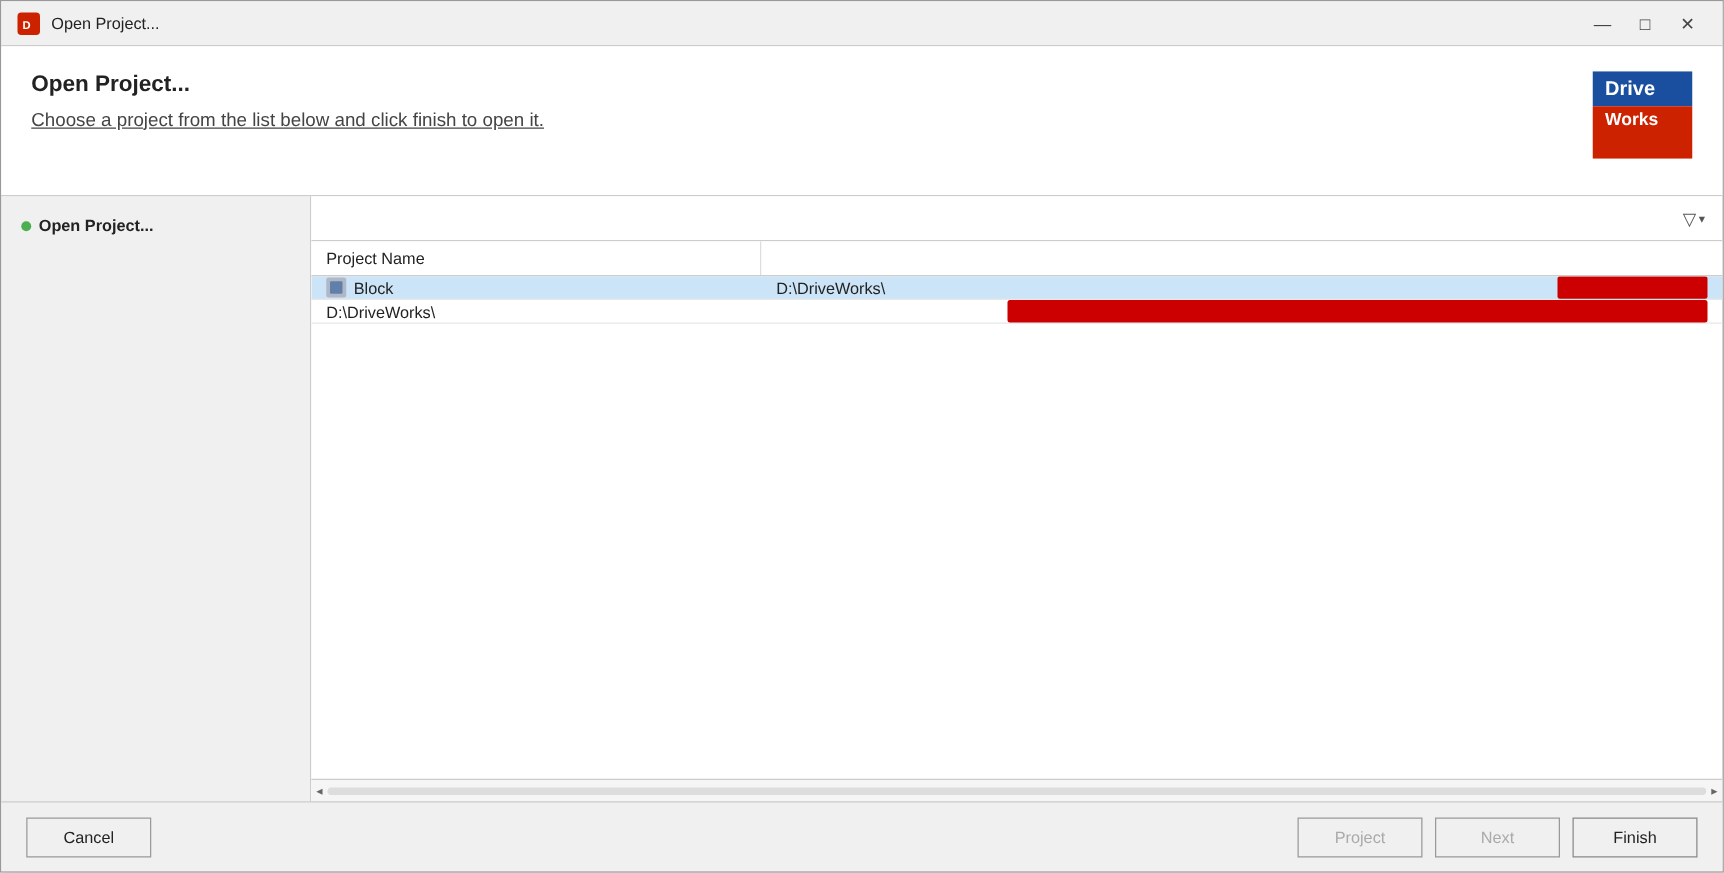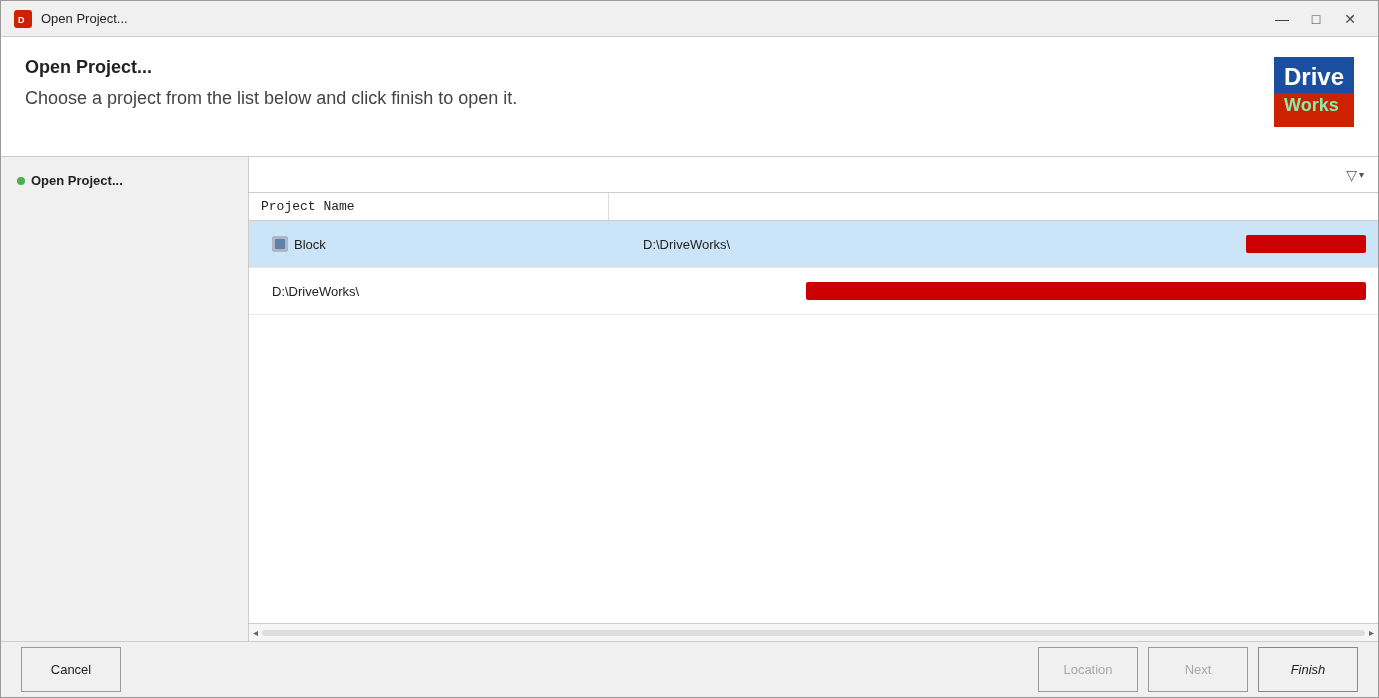--- a/index.html
+++ b/index.html
@@ -84,42 +84,43 @@
       min-height: 120px;
     }
     .header-text {}
     .header-title {
       font-size: 18px;
       font-weight: bold;
       color: #222;
       margin-bottom: 10px;
     }
     .header-subtitle {
-      font-size: 18px;
+      font-size: 15px;
       color: #444;
+      text-decoration: underline;
     }
     .driveworks-logo {
       width: 80px;
       height: 70px;
       display: flex;
       flex-direction: column;
       overflow: hidden;
     }
     .logo-top {
       background: #1a4fa0;
       color: white;
-      font-size: 24px;
+      font-size: 16px;
       font-weight: bold;
       padding: 6px 10px 2px 10px;
       flex: 1;
     }
     .logo-bottom {
       background: #cc2200;
-      color: #86efac;
-      font-size: 18px;
+      color: #ffffff;
+      font-size: 14px;
       font-weight: bold;
       padding: 2px 10px 20px 10px;
       flex: 1;
     }
 
     
     .main-content {
       flex: 1;
       display: flex;
       overflow: hidden;
@@ -196,47 +197,45 @@
       overflow-y: auto;
       overflow-x: hidden;
     }
     .table-header {
       display: flex;
       background: white;
       border-bottom: 1px solid #ccc;
       position: sticky;
       top: 0;
       z-index: 1;
-      font-family: Liberation Mono, monospace;
     }
     .th {
       padding: 6px 12px;
       font-weight: normal;
       font-size: 13px;
       color: #222;
       border-right: 1px solid #ddd;
     }
     .th-name { width: 360px; }
     .th-location { flex: 1; }
     .table-row {
       display: flex;
       border-bottom: 1px solid #e8e8e8;
       align-items: center;
     }
     .table-row.selected {
       background: #cce4f7;
     }
     .td {
-      padding: 14px 12px;
+      padding: 0 12px;
       font-size: 13px;
       color: #222;
       display: flex;
       align-items: center;
       gap: 6px;
-      margin-left: 11px;
     }
     .td-name { width: 360px; }
     .td-location { flex: 1; display: flex; align-items: center; gap: 0; justify-content: space-between; }
     .project-icon {
       width: 16px;
       height: 16px;
       border-radius: 2px;
       background: #b0b8c8;
       display: inline-flex;
       align-items: center;
@@ -291,32 +290,31 @@
       flex-shrink: 0;
       justify-content: space-between;
     }
     .footer-left {}
     .footer-right {
       display: flex;
       gap: 10px;
     }
     .footer-btn {
       min-width: 100px;
-      height: 45px;
+      height: 32px;
       padding: 0 20px;
       border: 1px solid #999;
       background: #f0f0f0;
       font-size: 13px;
       cursor: pointer;
       color: #222;
     }
     .footer-btn.primary {
       background: #f0f0f0;
       border: 1px solid #888;
-      font-style: italic;
     }
     .footer-btn:disabled {
       color: #aaa;
       cursor: default;
     }
   </style>
 </head>
 <body>
 
 <div class="window">
@@ -402,19 +400,19 @@
       </div>
 
     </div>
   </div>
 
   <div class="footer">
     <div class="footer-left">
       <button class="footer-btn">Cancel</button>
     </div>
     <div class="footer-right">
-      <button class="footer-btn" disabled="">Location</button>
+      <button class="footer-btn" disabled="">Project</button>
       <button class="footer-btn" disabled="">Next</button>
       <button class="footer-btn primary">Finish</button>
     </div>
   </div>
 
 </div>
 
 </body></html>

